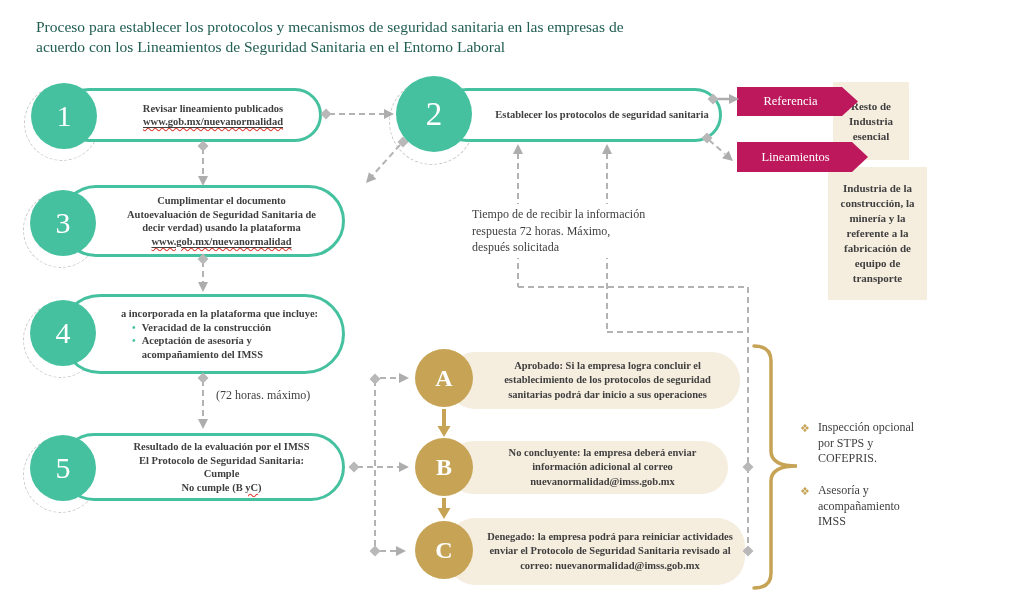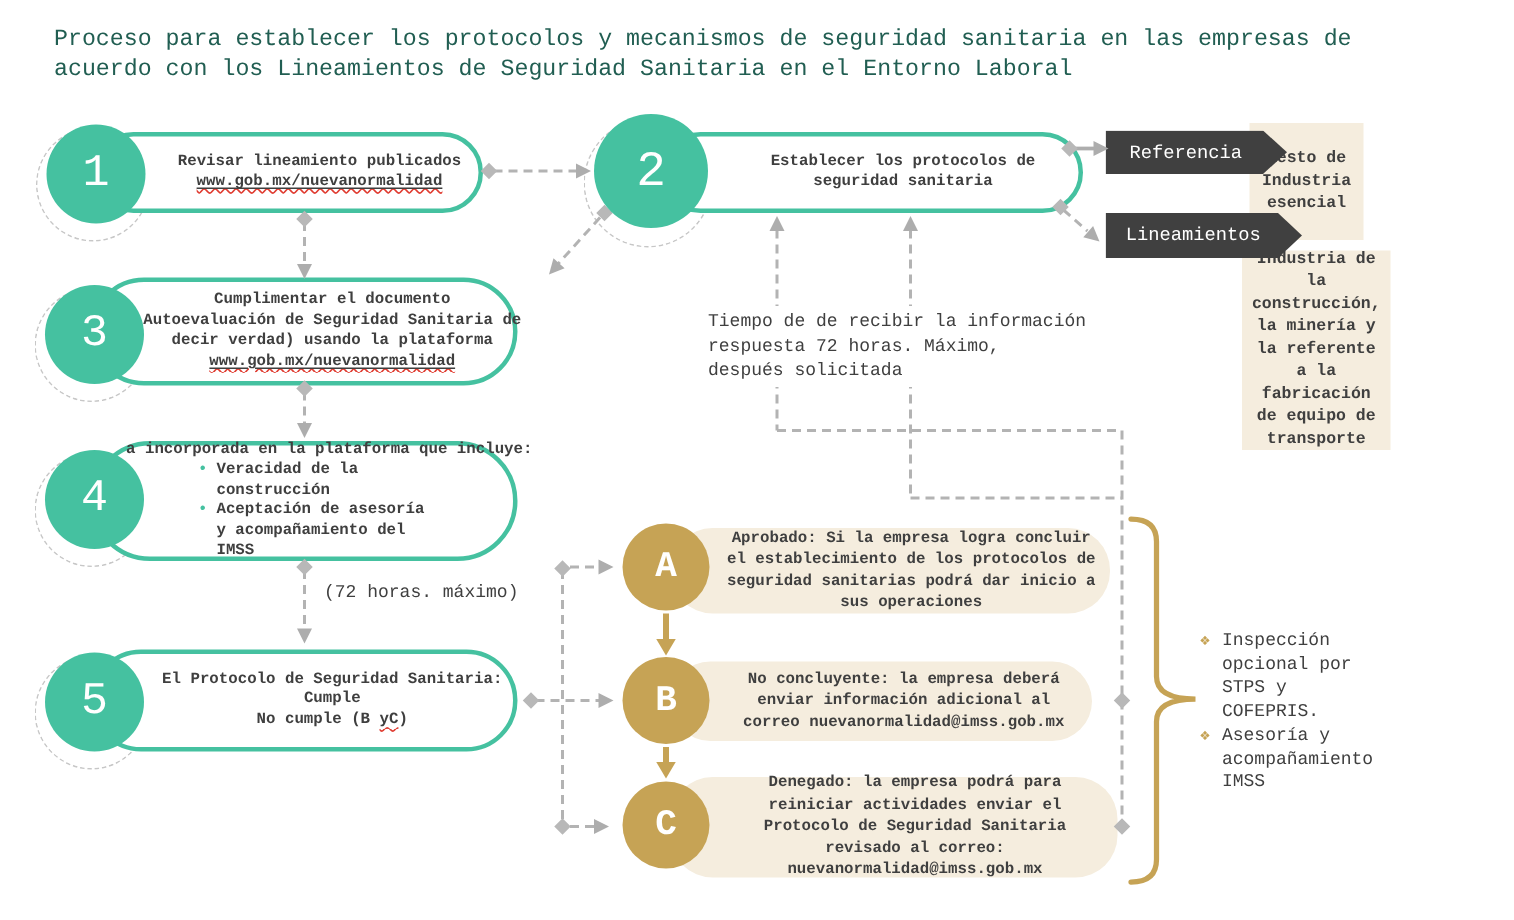--- a/index.html
+++ b/index.html
@@ -1,30 +1,30 @@
 <!DOCTYPE html>
 <html><head>
 <meta charset="utf-8">
 <style>
   html,body{margin:0;padding:0;background:#fff;}
   .canvas{position:relative;width:1009px;height:613px;background:#fff;overflow:hidden;
-          font-family:Liberation Mono, monospace;color:#3F3F3F;}
+          font-family:Liberation Serif, serif;color:#3F3F3F;}
   .title{position:absolute;left:36px;top:17px;font-size:15.5px;line-height:19.5px;color:#215E52;z-index:2;}
   .ring{position:absolute;border:1.5px dashed #c7c7c7;border-radius:50%;z-index:0;}
   .pill{position:absolute;background:#fff;border:3px solid #45C1A0;border-radius:40px;z-index:1;
         display:flex;flex-direction:column;justify-content:center;align-items:center;
         font-size:10.5px;font-weight:bold;line-height:13.5px;text-align:center;box-sizing:border-box;}
   .ln{white-space:nowrap;}
   .circle{position:absolute;background:#45C1A0;border-radius:50%;z-index:4;display:flex;
           align-items:center;justify-content:center;color:#fff;font-size:30px;}
   .lcircle{position:absolute;background:#C6A355;border-radius:50%;z-index:4;display:flex;
            align-items:center;justify-content:center;color:#fff;font-size:24px;font-weight:bold;}
   .obox{position:absolute;background:#F5EDDE;border-radius:28px;z-index:1;display:flex;align-items:center;
         font-size:10.5px;font-weight:bold;line-height:14.5px;text-align:center;box-sizing:border-box;}
-  .banner{position:absolute;background:#404040;color:#fff;font-size:12.5px;z-index:2;
+  .banner{position:absolute;background:#be185d;color:#fff;font-size:12.5px;z-index:2;
           display:flex;align-items:center;justify-content:center;padding-right:14px;box-sizing:border-box;
           clip-path:polygon(0 0,calc(100% - 16px) 0,100% 50%,calc(100% - 16px) 100%,0 100%);}
   .bbox{position:absolute;background:#F5EDDE;z-index:1;display:flex;align-items:center;justify-content:center;
         text-align:center;font-size:11px;font-weight:bold;line-height:15px;box-sizing:border-box;}
   .tiempo{position:absolute;left:468px;top:204px;background:#fff;z-index:5;font-size:12px;line-height:16.5px;padding:2px 4px;}
   .note{position:absolute;z-index:5;font-size:12px;}
   .sidenote{position:absolute;display:flex;gap:8px;font-size:12px;line-height:15.5px;z-index:2;}
   .snm{color:#C6A355;font-size:11px;padding-top:1px;}
   svg.conn{position:absolute;left:0;top:0;z-index:3;}
   .u{text-decoration:underline;}
@@ -85,20 +85,21 @@
         <span class="txt">Aceptación de asesoría y acompañamiento del IMSS</span>
       </div>
     </div>
   </div>
   <div class="circle" style="left:30px;top:300px;width:66px;height:66px">
     <span>4</span>
   </div>
 
   <div class="ring" style="left:23px;top:437px;width:74px;height:74px"></div>
   <div class="pill" style="left:60px;top:433px;width:285px;height:68px;padding-left:38px">
+    <div class="ln">Resultado de la evaluación por el IMSS</div>
     <div class="ln">El  Protocolo de Seguridad Sanitaria:</div>
     <div class="ln">Cumple</div>
     <div class="ln"><span>No cumple (B </span><span class="wavy">yC</span><span>)</span></div>
   </div>
   <div class="circle" style="left:30px;top:435px;width:66px;height:66px">
     <span>5</span>
   </div>
 
   <div class="note" style="left:216px;top:388px">(72 horas. máximo)</div>
   <div class="tiempo">

